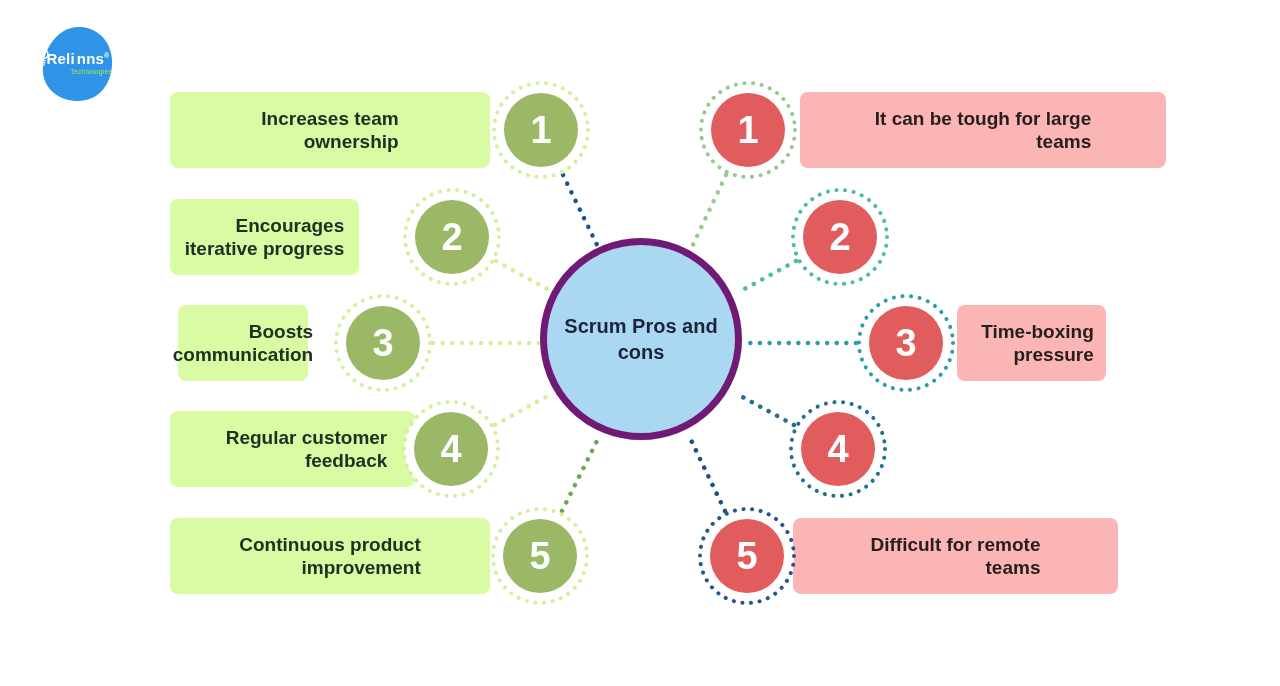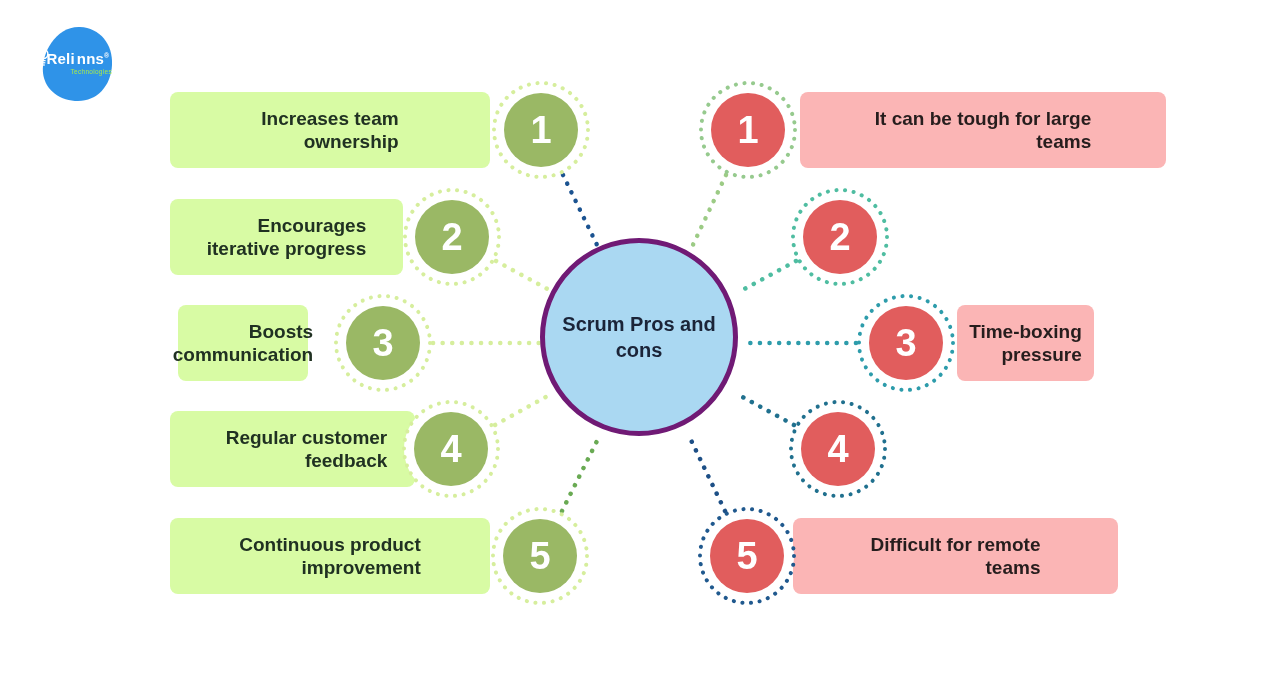--- a/index.html
+++ b/index.html
@@ -25,21 +25,21 @@
 
   
   .num{position:absolute;width:74px;height:74px;border-radius:50%;display:flex;
        align-items:center;justify-content:center;color:#fff;font-weight:700;
        font-size:38px;z-index:4;}
   .num.pro{background:#9ab865;}
   .num.con{background:#e15d5d;}
 
   
   .center-circle{position:absolute;left:540px;top:238px;width:188px;height:188px;
-       border:5px solid #701a75;border-radius:50%;background:#aad8f2;display:flex;
+       border:7px solid #701a75;border-radius:50%;background:#aad8f2;display:flex;
        align-items:center;justify-content:center;z-index:3;}
   .center-circle .title{font-size:20px;font-weight:700;color:#1b2438;text-align:center;
        white-space:pre-line;line-height:26px;}
 
   
   .overlay{position:absolute;left:0;top:0;z-index:2;pointer-events:none;}
   .conn{stroke-width:4.5;stroke-dasharray:0.1 9.5;stroke-linecap:round;fill:none;}
   .ring{stroke-width:4;stroke-dasharray:0.1 8.6;stroke-linecap:round;fill:none;}
 </style>
 </head>
@@ -91,38 +91,38 @@
     <circle class="ring" cx="540" cy="556" r="47" stroke="#d6ee9d"></circle>
     <circle class="ring" cx="748" cy="130" r="47" stroke="#96ca8e"></circle>
     <circle class="ring" cx="840" cy="237" r="47" stroke="#4fbda1"></circle>
     <circle class="ring" cx="906" cy="343" r="47" stroke="#2d9cab"></circle>
     <circle class="ring" cx="838" cy="449" r="47" stroke="#20708e"></circle>
     <circle class="ring" cx="747" cy="556" r="47" stroke="#20598e"></circle>
   </svg>
 
   <div class="bar pro" style="left:170px;top:92px;width:320px;"><span>Increases team
 ownership</span></div>
-  <div class="bar pro" style="left:170px;top:199px;width:233px;"><span>Encourages
+  <div class="bar pro" style="left:170px;top:199px;width:189px;"><span>Encourages
 iterative progress</span></div>
   <div class="bar pro" style="left:178px;top:305px;width:130px;"><span>Boosts
 communication</span></div>
   <div class="bar pro" style="left:170px;top:411px;width:217px;padding-left:28px;"><span>Regular customer
 feedback</span></div>
   <div class="bar pro" style="left:170px;top:518px;width:320px;"><span>Continuous product
 improvement</span></div>
 
   <div class="num pro" style="left:504px;top:93px;">1</div>
   <div class="num pro" style="left:415px;top:200px;">2</div>
   <div class="num pro" style="left:346px;top:306px;">3</div>
   <div class="num pro" style="left:414px;top:412px;">4</div>
   <div class="num pro" style="left:503px;top:519px;">5</div>
 
   <div class="bar con" style="left:800px;top:92px;width:366px;"><span>It can be tough for large
 teams</span></div>
-  <div class="bar con" style="left:957px;top:305px;width:137px;"><span>Time-boxing
+  <div class="bar con" style="left:957px;top:305px;width:137px;padding-left:12px;"><span>Time-boxing
 pressure</span></div>
   <div class="bar con" style="left:793px;top:518px;width:325px;"><span>Difficult for remote
 teams</span></div>
 
   <div class="num con" style="left:711px;top:93px;">1</div>
   <div class="num con" style="left:803px;top:200px;">2</div>
   <div class="num con" style="left:869px;top:306px;">3</div>
   <div class="num con" style="left:801px;top:412px;">4</div>
   <div class="num con" style="left:710px;top:519px;">5</div>
 

